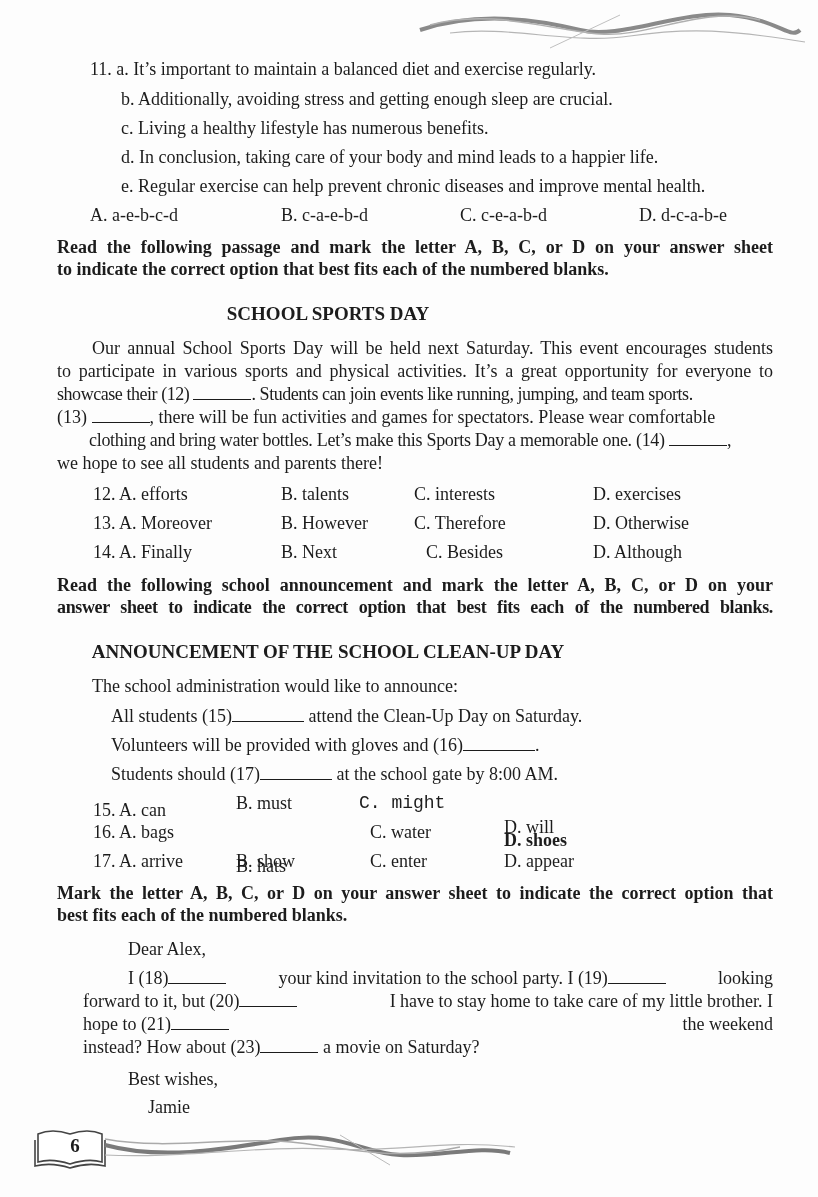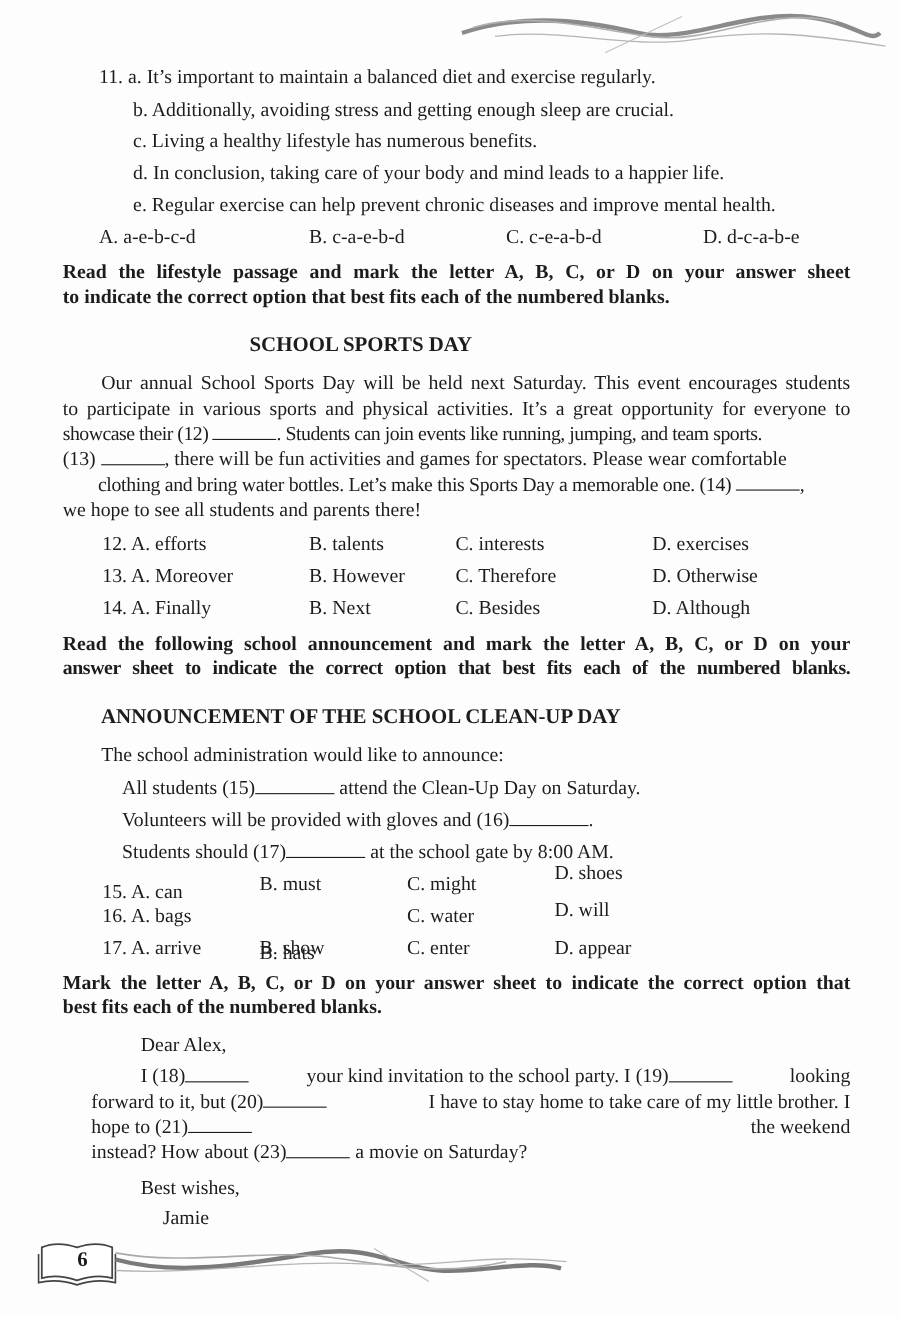--- a/index.html
+++ b/index.html
@@ -31,21 +31,21 @@
 <div class="line" style="left:90px;top:58px;">11. a. It’s important to maintain a balanced diet and exercise regularly.</div>
 <div class="line" style="left:121px;top:88px;">b. Additionally, avoiding stress and getting enough sleep are crucial.</div>
 <div class="line" style="left:121px;top:117px;">c. Living a healthy lifestyle has numerous benefits.</div>
 <div class="line" style="left:121px;top:146px;">d. In conclusion, taking care of your body and mind leads to a happier life.</div>
 <div class="line" style="left:121px;top:175px;">e. Regular exercise can help prevent chronic diseases and improve mental health.</div>
 <div class="opt" style="left:90px;top:204px;">A. a-e-b-c-d</div>
 <div class="opt" style="left:281px;top:204px;">B. c-a-e-b-d</div>
 <div class="opt" style="left:460px;top:204px;">C. c-e-a-b-d</div>
 <div class="opt" style="left:639px;top:204px;">D. d-c-a-b-e</div>
 
-<div class="just bold" style="top:236px;">Read the lifestyle passage and mark the letter A, B, C, or D on your answer sheet</div>
+<div class="just bold" style="top:236px;">Read the following passage and mark the letter A, B, C, or D on your answer sheet</div>
 <div class="line bold" style="left:57px;top:258px;">to indicate the correct option that best fits each of the numbered blanks.</div>
 <div class="heading" style="top:303px;">SCHOOL SPORTS DAY</div>
 
 <div class="just" style="top:337px;left:92px;width:681px;"><span>Our annual School Sports Day will be held next Saturday. This event encourages students</span></div>
 <div class="just" style="top:360px;"><span>to participate in various sports and physical activities. It’s a great opportunity for everyone to</span></div>
 <div class="line" style="left:57px;top:383px;letter-spacing:-0.45px;">
   <span>showcase their (12)</span>
   <span class="blank" style="width:58px;"></span><span>. Students can join events like running, jumping, and team sports.</span>
 </div>
 <div class="line" style="left:57px;top:406px;">
@@ -61,21 +61,21 @@
 <div class="opt" style="left:93px;top:483px;">12. A. efforts</div>
 <div class="opt" style="left:281px;top:483px;">B. talents</div>
 <div class="opt" style="left:414px;top:483px;">C. interests</div>
 <div class="opt" style="left:593px;top:483px;">D. exercises</div>
 <div class="opt" style="left:93px;top:512px;">13. A. Moreover</div>
 <div class="opt" style="left:281px;top:512px;">B. However</div>
 <div class="opt" style="left:414px;top:512px;">C. Therefore</div>
 <div class="opt" style="left:593px;top:512px;">D. Otherwise</div>
 <div class="opt" style="left:93px;top:541px;">14. A. Finally</div>
 <div class="opt" style="left:281px;top:541px;">B. Next</div>
-<div class="opt" style="left:414px;top:541px;">C. Besides</div>
+<div class="opt" style="left:426px;top:541px;">C. Besides</div>
 <div class="opt" style="left:593px;top:541px;">D. Although</div>
 
 <div class="just bold" style="top:574px;">Read the following school announcement and mark the letter A, B, C, or D on your</div>
 <div class="just bold" style="top:596px;letter-spacing:-0.35px;">answer sheet to indicate the correct option that best fits each of the numbered blanks.</div>
 <div class="heading" style="top:641px;">ANNOUNCEMENT OF THE SCHOOL CLEAN-UP DAY</div>
 <div class="line" style="left:92px;top:675px;">The school administration would like to announce:</div>
 
 <div class="line" style="left:111px;top:705px;">
   <span>All students (15)</span><span class="blank" style="width:72px;"></span>
   <span>attend the Clean-Up Day on Saturday.</span>
@@ -83,26 +83,26 @@
 <div class="line" style="left:111px;top:734px;">
   <span>Volunteers will be provided with gloves and (16)</span><span class="blank" style="width:72px;"></span><span>.</span>
 </div>
 <div class="line" style="left:111px;top:763px;">
   <span>Students should (17)</span><span class="blank" style="width:72px;"></span>
   <span>at the school gate by 8:00 AM.</span>
 </div>
 
 <div class="opt" style="left:93px;top:756px;margin-top:43px;">15. A. can</div>
 <div class="opt" style="left:236px;top:792px;">B. must</div>
-<div class="opt" style="left:370px;top:792px;">C. might</div>
+<div class="opt" style="left:359px;top:792px;font-family:Liberation Mono, monospace;">C. might</div>
 <div class="opt" style="left:504px;top:816px;text-align:right;">D. will</div>
 <div class="opt" style="left:93px;top:821px;">16. A. bags</div>
 <div class="opt" style="left:236px;top:855px;">B. hats</div>
 <div class="opt" style="left:370px;top:821px;">C. water</div>
-<div class="opt" style="left:504px;top:782px;">D. shoes</div>
+<div class="opt" style="left:504px;top:829px;font-weight:bold;">D. shoes</div>
 <div class="opt" style="left:93px;top:850px;">17. A. arrive</div>
 <div class="opt" style="left:236px;top:850px;">B. show</div>
 <div class="opt" style="left:370px;top:850px;">C. enter</div>
 <div class="opt" style="left:504px;top:850px;">D. appear</div>
 
 <div class="just bold" style="top:882px;">Mark the letter A, B, C, or D on your answer sheet to indicate the correct option that</div>
 <div class="line bold" style="left:57px;top:904px;">best fits each of the numbered blanks.</div>
 
 <div class="line" style="left:128px;top:938px;">Dear Alex,</div>
 

